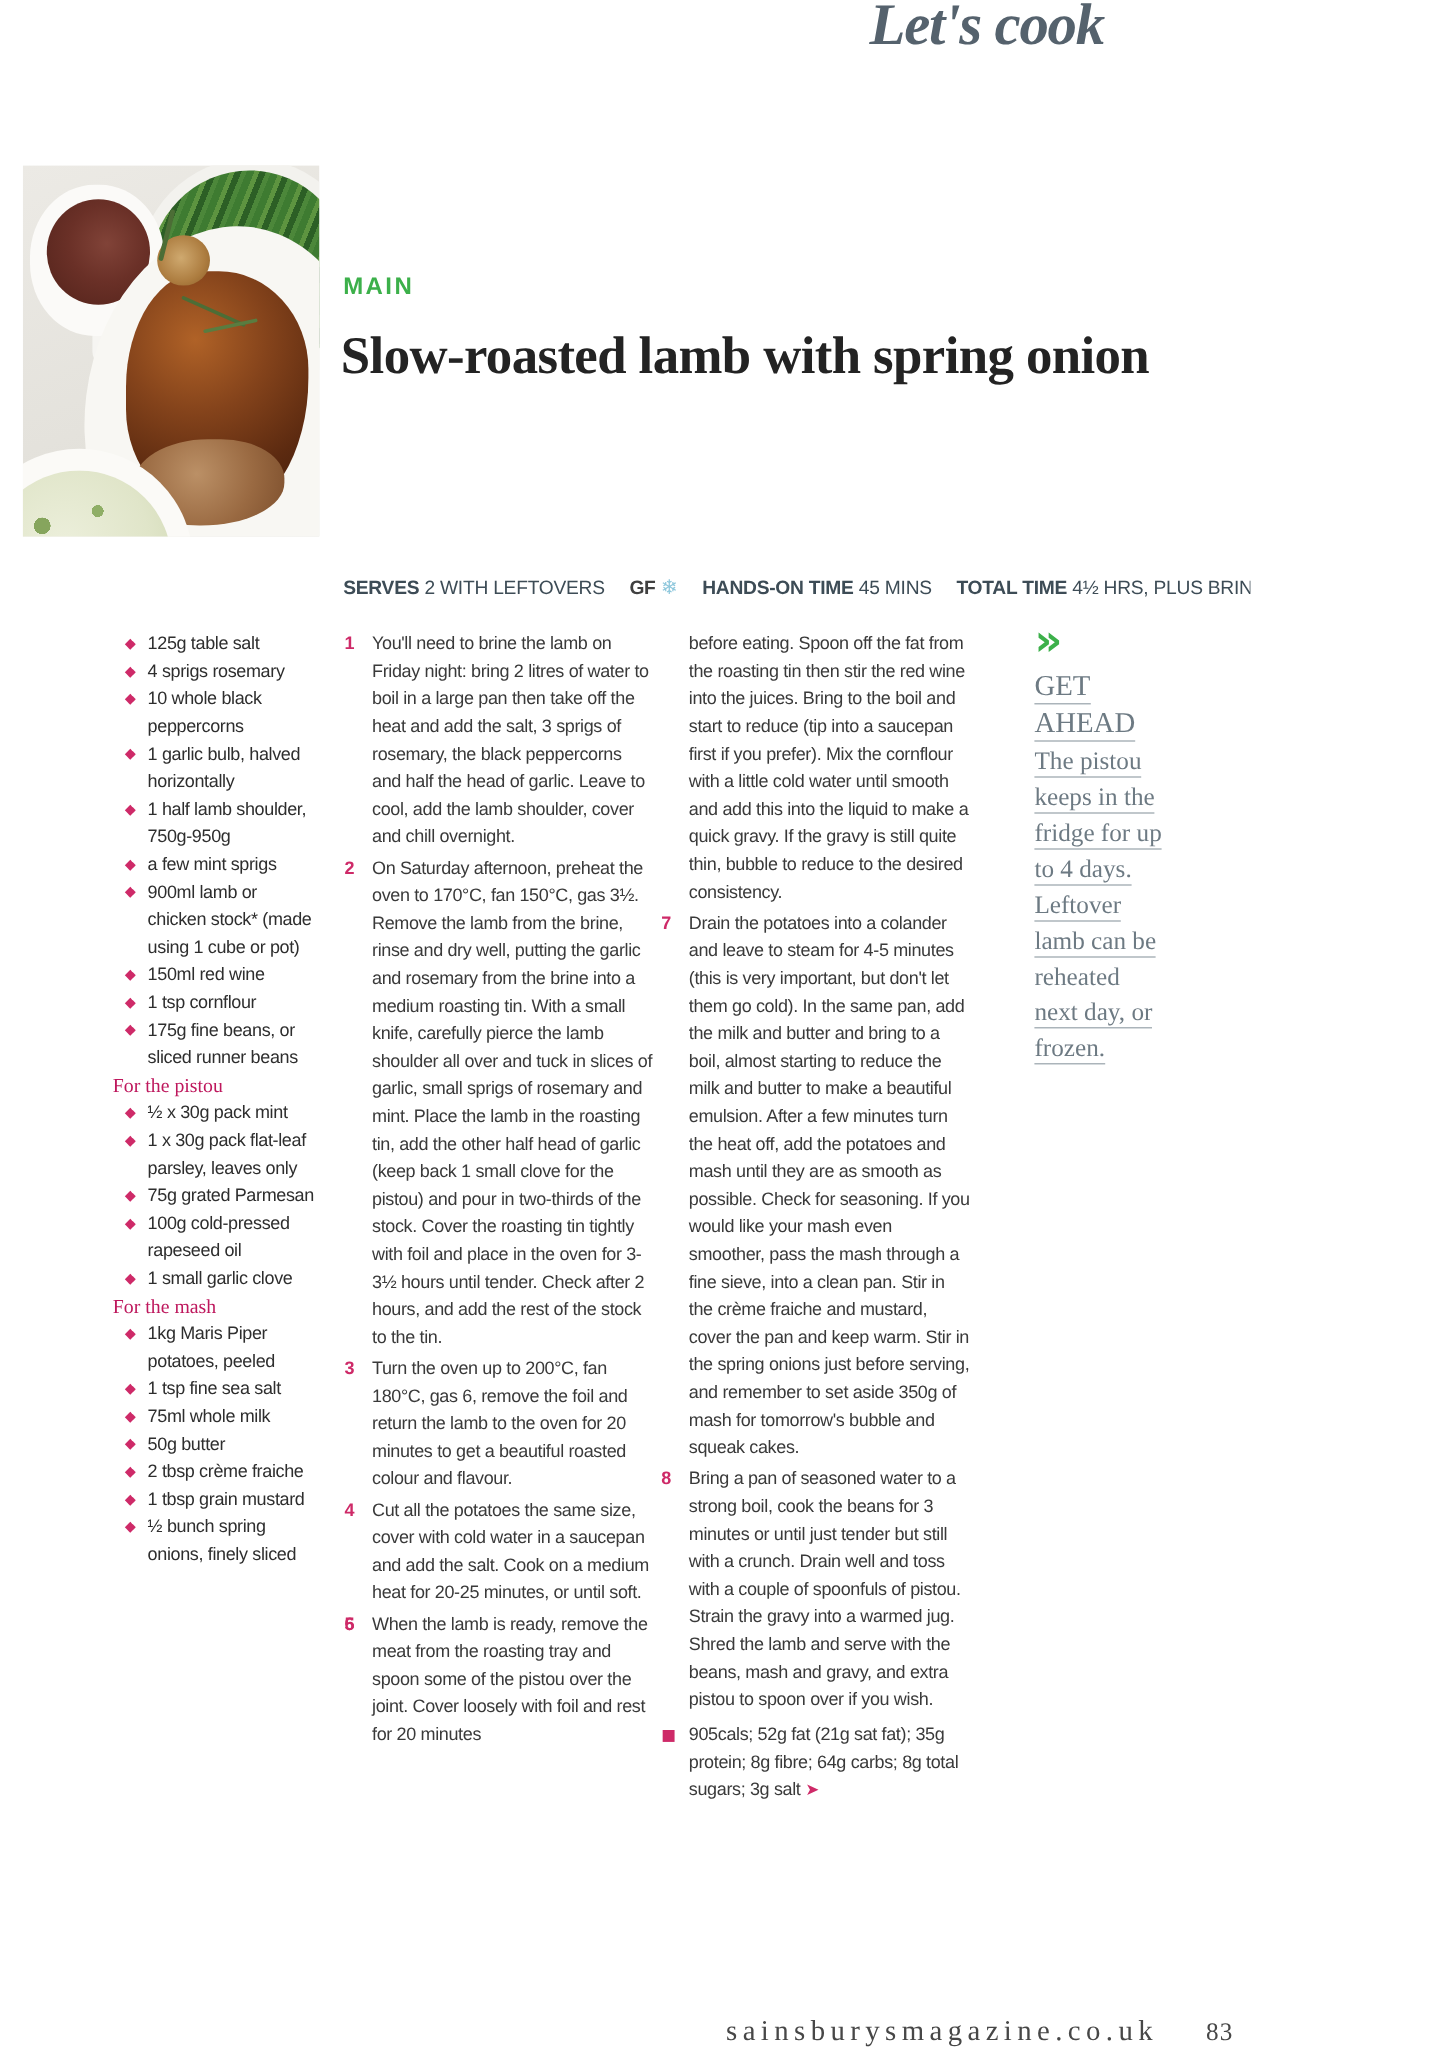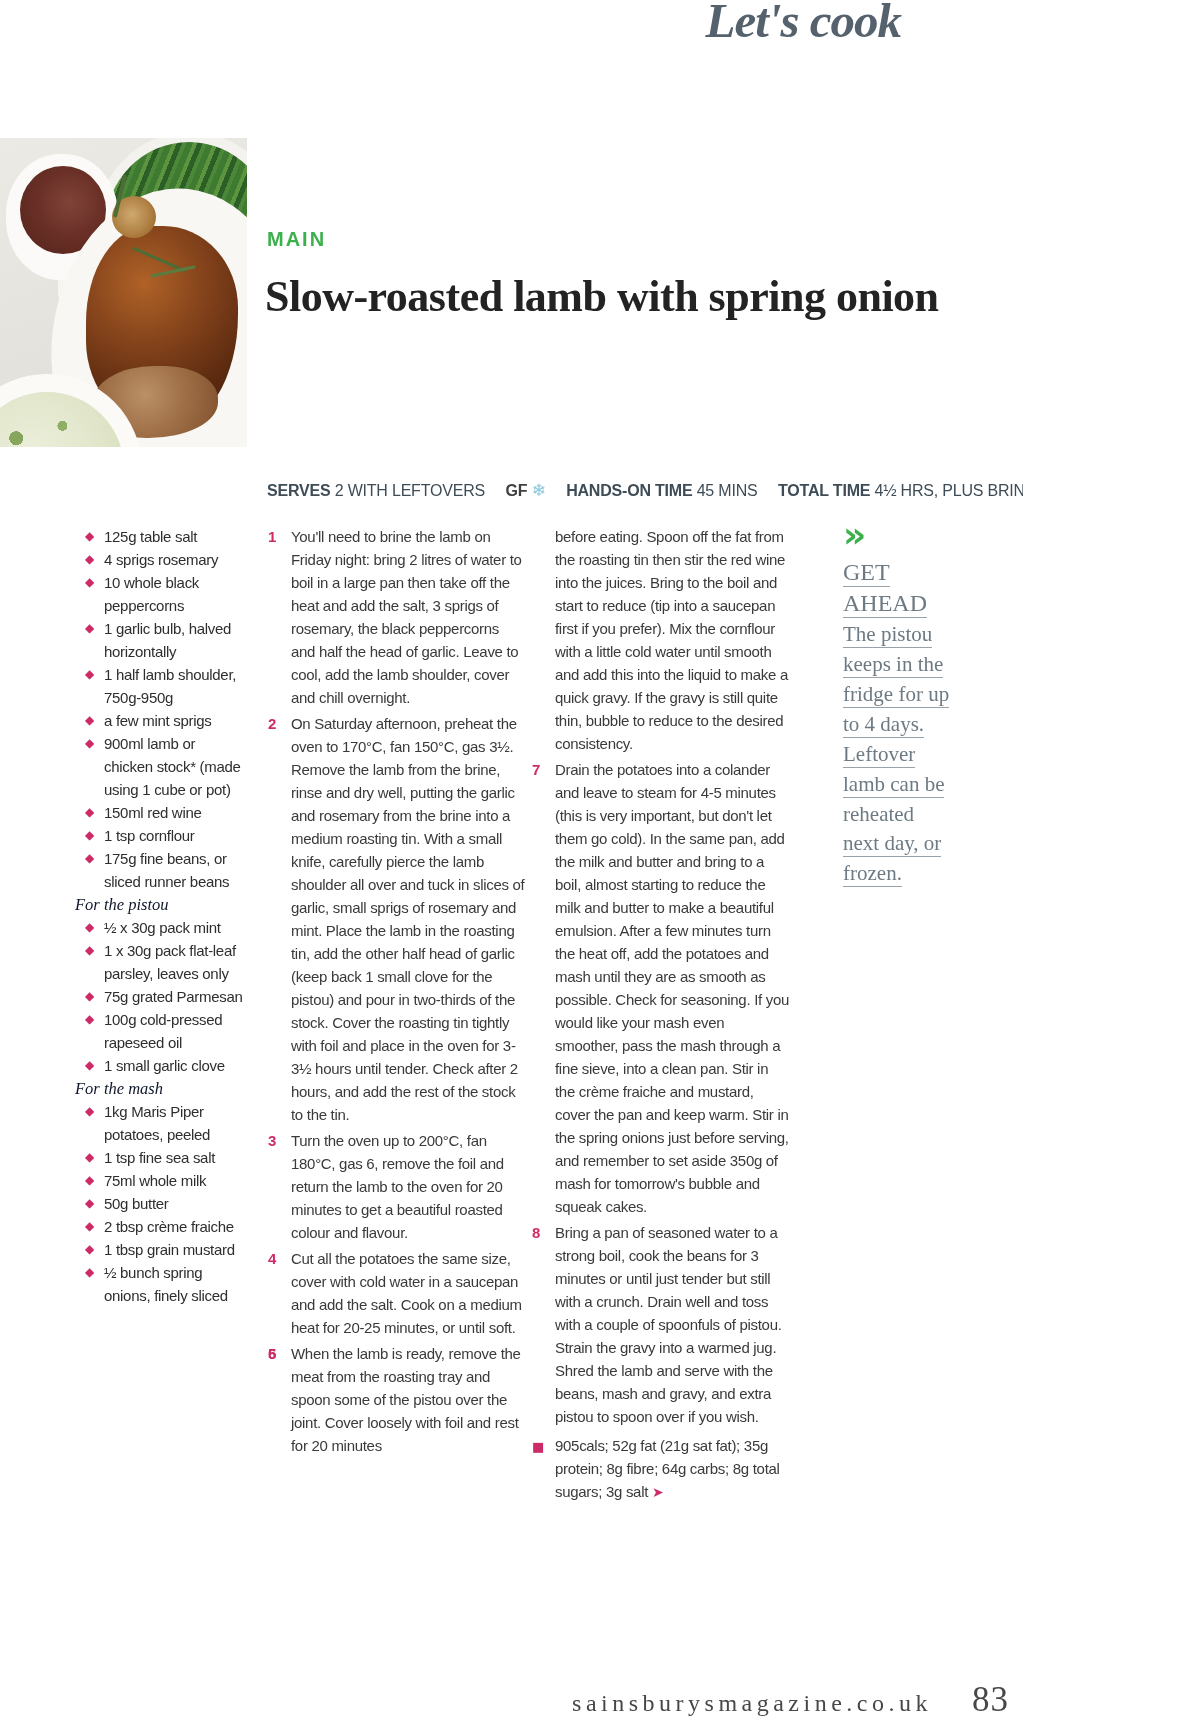--- a/index.html
+++ b/index.html
@@ -3,20 +3,21 @@
 <meta charset="utf-8">
 <style>
   html,body{margin:0;padding:0;background:#ffffff;}
   #page{
     position:relative;
     width:1023px;height:1725px;
     background:#ffffff;
     font-family:"Liberation Sans",sans-serif;
     color:#3c3c3c;
     overflow:hidden;
+    margin-left:19px;
   }
   
   .corner-script{
     position:absolute;top:-8px;right:122px;
     font-family:"Liberation Serif",serif;
     font-style:italic;font-weight:700;
     font-size:49px;color:#55626d;letter-spacing:-1px;
   }
   
   .edge-label{
@@ -83,22 +84,22 @@
   .meta b{font-weight:700;color:#3d4c56;text-align:center;}
   .meta .gap{display:inline-block;width:12px;}
   .gf{font-weight:700;color:#404040;}
   .snow{color:#8ec7dc;font-family:"DejaVu Sans",sans-serif;font-size:17px;}
   
   .ingredients{position:absolute;left:75px;top:525px;width:172px;
     font-size:15px;line-height:23px;color:#2e2e2e;letter-spacing:-0.3px;}
   .ing-item{position:relative;padding-left:29px;}
   .diamond{position:absolute;left:10px;top:0px;color:#ce2a68;font-size:12px;
     font-family:"DejaVu Sans",sans-serif;}
-  .ing-subhead{font-style:italic;font-family:"Liberation Serif",serif;
-    font-size:16.5px;color:#0f172a;padding-left:0;letter-spacing:0;}
+  .ing-subhead{font-family:"Liberation Serif",serif;
+    font-size:16.5px;color:#be185d;padding-left:0;letter-spacing:0;}
   
   .method-col{position:absolute;top:525px;width:258px;
     font-size:15px;line-height:23px;color:#3a3a3a;letter-spacing:-0.3px;}
   #col-a{left:268px;}
   #col-b{left:532px;}
   .step{position:relative;padding-left:23px;margin-bottom:3px;}
   .step-num{position:absolute;left:0;top:0;font-weight:700;color:#ce2a68;}
   .nutrition{position:relative;padding-left:23px;margin-top:6px;}
   .nut-square{position:absolute;left:0;top:1px;color:#ce2a68;font-size:13px;
     font-family:"DejaVu Sans",sans-serif;}
@@ -109,21 +110,21 @@
     font-family:"DejaVu Sans",sans-serif;margin-bottom:8px;letter-spacing:-3px;}
   .ga-line{display:table;font-family:"Liberation Serif",serif;
     color:#6d7a83;padding-bottom:1px;margin-bottom:4px;}
   .ga-line.lg{font-size:24px;line-height:25px;}
   .ga-line.sm{font-size:21px;line-height:24px;}
   .ga-line.u{border-bottom:1.5px solid #97a2aa;}
   
   .footer{position:absolute;right:14px;top:1680px;white-space:nowrap;
     font-family:"Liberation Serif",serif;color:#474747;}
   .footer-url{font-size:24px;letter-spacing:4.5px;margin-right:40px;}
-  .footer-page{font-size:35px;letter-spacing:1px;}
+  .footer-page{font-size:21px;letter-spacing:1px;}
 </style>
 </head>
 <body>
 
 <div id="page">
 
   <div class="corner-script">Let's cook</div>
 
   <div class="edge-label">WEEKEND FOOD</div>
 

